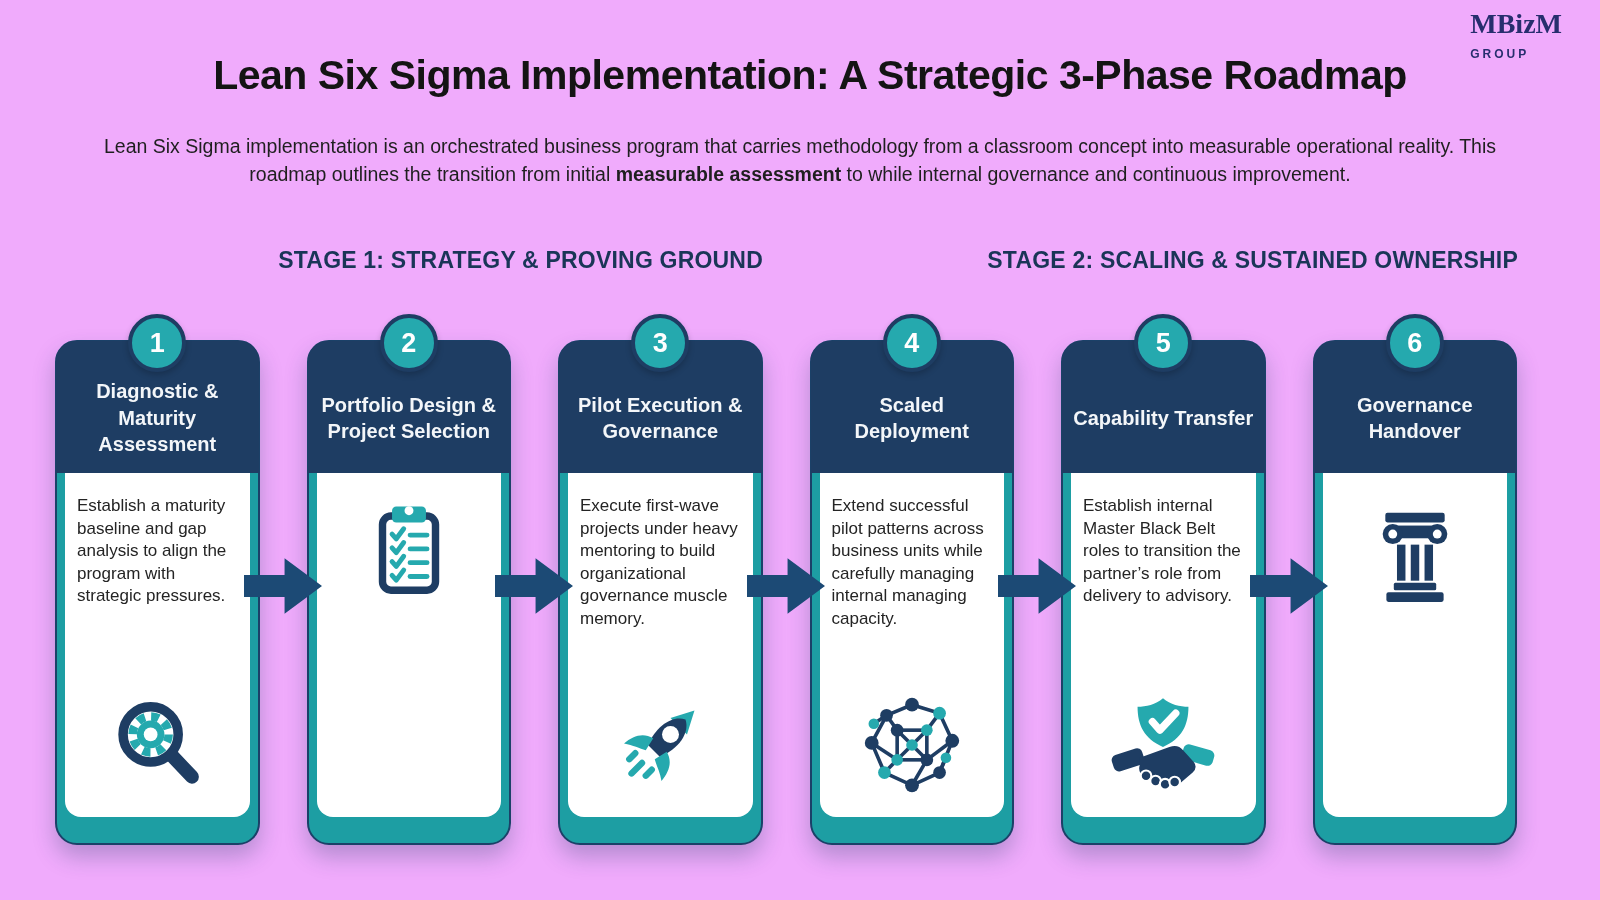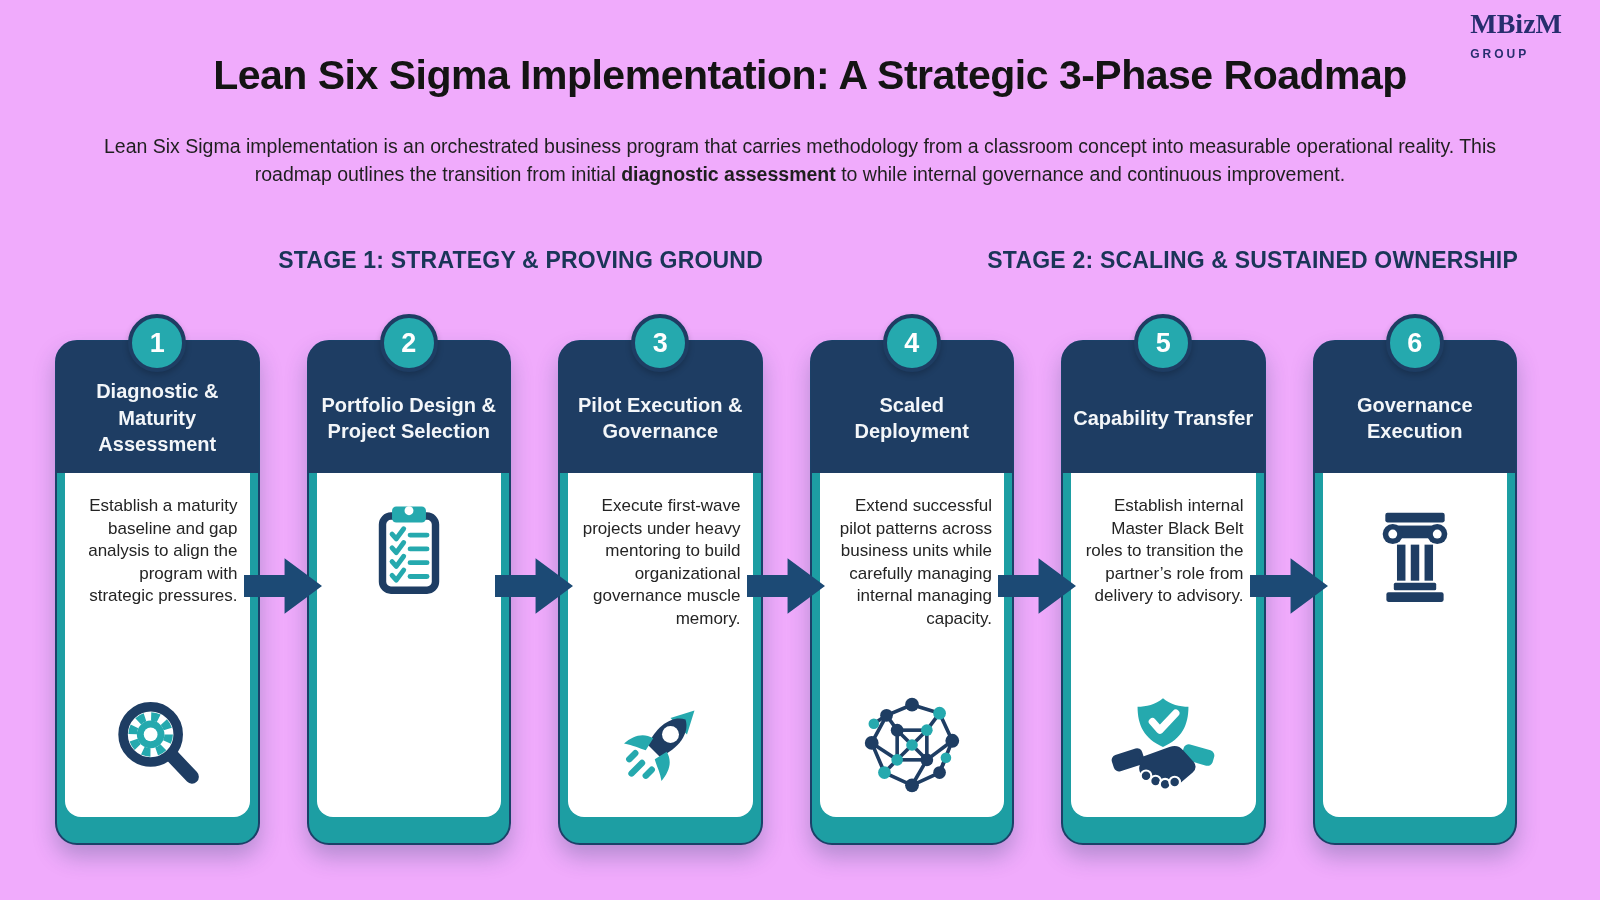--- a/index.html
+++ b/index.html
@@ -33,42 +33,42 @@
     width:50px;height:50px;border-radius:50%;background:#25a9ae;border:4px solid #1e3d63;
     color:#ffffff;font-size:27px;font-weight:700;display:flex;align-items:center;justify-content:center;
     z-index:6;box-shadow:0 3px 6px rgba(0,0,0,0.2);}
   .card-header{position:absolute;top:-1px;left:-1px;right:-1px;height:132px;background:#1e3d63;
     border-radius:20px 20px 0 0;display:flex;align-items:center;justify-content:center;
     padding:28px 10px 6px;box-sizing:border-box;
     color:#f3f6f9;font-size:20px;font-weight:700;line-height:1.32;text-align:center;}
   .card-body{position:absolute;top:131px;left:8px;right:8px;bottom:26px;background:#ffffff;
     border-radius:0 0 16px 16px;display:flex;flex-direction:column;align-items:center;
     justify-content:space-between;padding:22px 8px 16px;box-sizing:border-box;}
-  .desc{font-size:17px;line-height:1.33;color:#242424;text-align:right;padding:0 4px;}
+  .desc{font-size:17px;line-height:1.33;color:#242424;text-align:left;padding:0 4px;}
   .icon-box{width:108px;height:112px;display:flex;align-items:center;justify-content:center;}
   .icon-box svg{width:106px;height:106px;}
   
   .arrow{position:absolute;top:217px;width:78px;height:58px;background:#1c4a75;z-index:8;
     clip-path:polygon(0% 31%, 52% 31%, 52% 2%, 100% 50%, 52% 98%, 52% 69%, 0% 69%);}
   .arrow.a1{left:189px;} .arrow.a2{left:440px;} .arrow.a3{left:692px;}
   .arrow.a4{left:943px;} .arrow.a5{left:1195px;}
 </style>
 </head>
 <body>
 
 <div class="canvas">
 
   <div class="logo">
     <div class="name">MBizM</div>
     <div class="sub">GROUP</div>
   </div>
 
   <div class="title">Lean Six Sigma Implementation: A Strategic 3-Phase Roadmap</div>
 
-  <div class="subtitle"><span>Lean Six Sigma implementation is an orchestrated business program that carries methodology from a classroom concept into measurable operational reality. This roadmap outlines the transition from initial </span><strong>diagnostic assessment</strong><span> to while internal governance and continuous improvement.</span></div>
+  <div class="subtitle"><span>Lean Six Sigma implementation is an orchestrated business program that carries methodology from a classroom concept into measurable operational reality. This roadmap outlines the transition from initial </span><strong>measurable assessment</strong><span> to while internal governance and continuous improvement.</span></div>
 
   <div class="stage s1">STAGE 1: STRATEGY &amp; PROVING GROUND</div>
   <div class="stage s2">STAGE 2: SCALING &amp; SUSTAINED OWNERSHIP</div>
 
   <div class="cards">
 
     <div class="card">
       <div class="badge">1</div>
       <div class="card-header">Diagnostic &amp; Maturity Assessment</div>
       <div class="card-body">
@@ -204,21 +204,21 @@
                 <circle cx="61" cy="85" r="5"></circle>
             </g>
           </svg>
         </div>
       </div>
     </div>
     <div class="arrow a5"></div>
 
     <div class="card">
       <div class="badge">6</div>
-      <div class="card-header">Governance Execution</div>
+      <div class="card-header">Governance Handover</div>
       <div class="card-body">
         <div class="icon-box">
           <svg viewBox="0 0 100 100">
             <g fill="#1e3d63">
               <rect x="22" y="14" width="56" height="9" rx="2"></rect>
               <rect x="28" y="26" width="44" height="12"></rect>
               <circle cx="29" cy="34" r="9.5"></circle>
                 <circle cx="71" cy="34" r="9.5"></circle>
               <rect x="33" y="44" width="8" height="34"></rect>
               <rect x="46" y="44" width="8" height="34"></rect>

